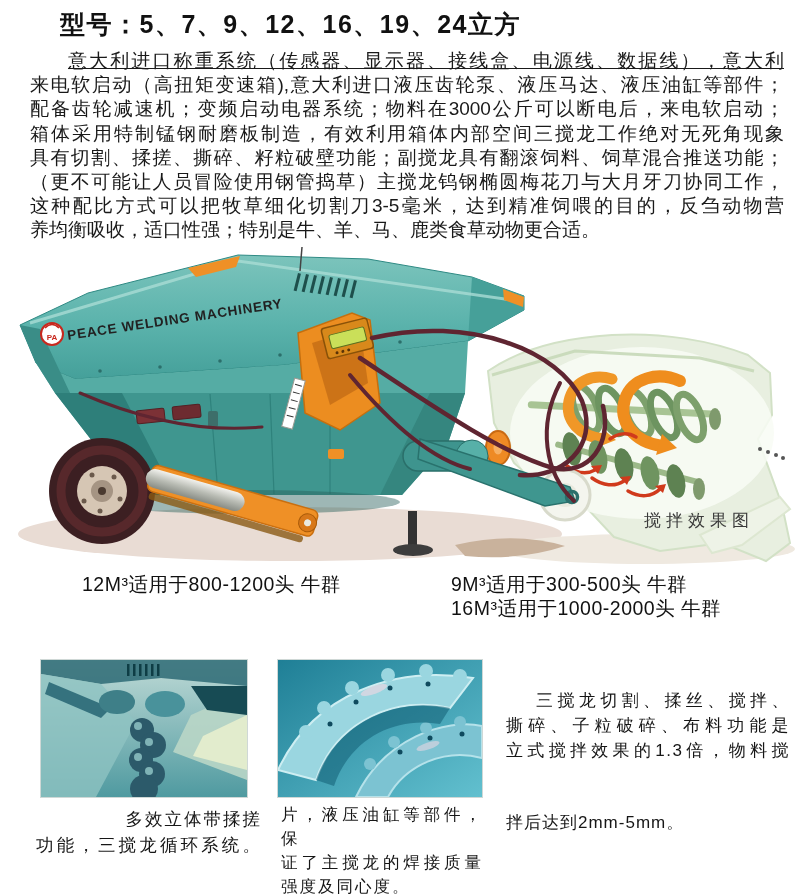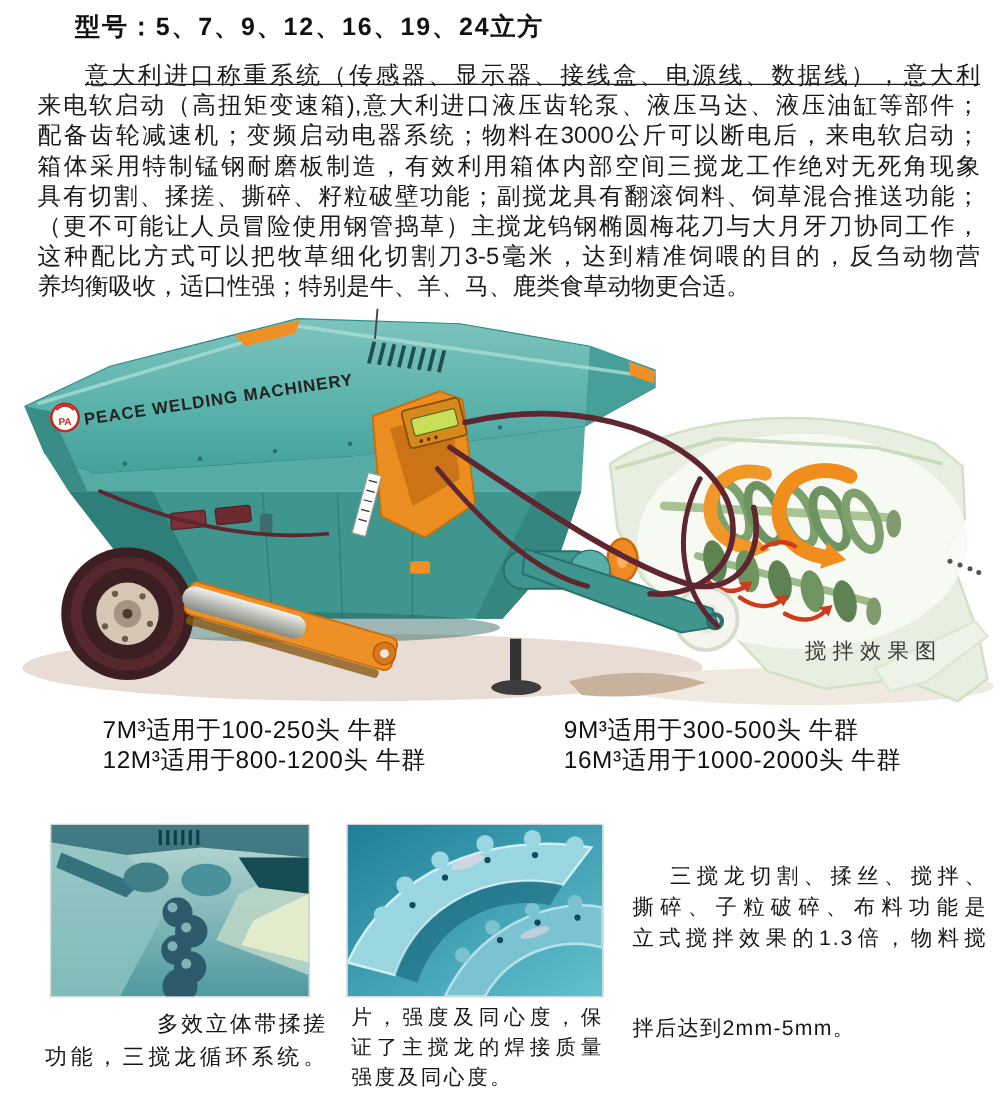--- a/index.html
+++ b/index.html
@@ -3,21 +3,21 @@
 <meta charset="utf-8">
 <style>
   html,body { margin:0; padding:0; background:#ffffff; }
   .page {
     position:relative; width:800px; height:895px; background:#ffffff;
     font-family:"Liberation Sans","DejaVu Sans",sans-serif; color:#141414;
     overflow:hidden;
   }
   .title {
     position:absolute; left:60px; top:8px;
-    font-size:20px; font-weight:bold; letter-spacing:1.5px; color:#111;
+    font-size:25px; font-weight:bold; letter-spacing:1.5px; color:#111;
     white-space:nowrap;
   }
   .intro { position:absolute; left:30px; top:49px; width:754px; font-size:19px; line-height:24.2px; color:#191919; }
   .jline { text-align:justify; text-align-last:justify; }
   .intro .first { text-indent:2em;text-decoration:underline; }
   .intro .last { text-align-last:left; }
 
   .illustration { position:absolute; left:0; top:243px; width:800px; height:330px; }
 
   .capacity { position:absolute; top:573px; font-size:19.5px; line-height:23.5px; letter-spacing:0.5px; color:#111; white-space:nowrap; }
@@ -248,21 +248,20 @@
         <path d="M372,95 C470,72 560,108 582,158 C600,205 560,236 520,232" stroke-width="4.5"></path>
         <path d="M360,115 C428,160 500,210 553,225 C590,233 612,200 603,163" stroke-width="4.5"></path>
         <path d="M350,132 C390,180 430,216 470,226" stroke-width="4"></path>
         <path d="M560,140 C538,182 544,230 574,258" stroke-width="4"></path>
         <path d="M80,150 C140,176 200,190 262,184" stroke-width="3"></path>
       </g>
     </g>
   </svg>
 
   <div class="capacity left">
-    <div>7M³适用于100-250头 牛群</div>
     <div>12M³适用于800-1200头 牛群</div>
   </div>
   <div class="capacity right">
     <div>9M³适用于300-500头 牛群</div>
     <div>16M³适用于1000-2000头 牛群</div>
   </div>
 
   <div class="photo photo1">
     <svg width="206" height="137" viewBox="0 0 206 137" xmlns="http://www.w3.org/2000/svg">
       <defs>
@@ -350,18 +349,18 @@
     <div class="jline">立式搅拌效果的1.3倍，物料搅</div>
     <div class="jline last">拌后达到2mm-5mm。</div>
   </div>
 
   <div class="caption1">
     <div class="c1">多效立体带揉搓</div>
     <div class="jline">功能，三搅龙循环系统。</div>
   </div>
 
   <div class="caption2">
-    <div class="jline">片，强度及同心度，保</div>
+    <div class="jline">片，液压油缸等部件，保</div>
     <div class="jline">证了主搅龙的焊接质量</div>
     <div class="jline last">强度及同心度。</div>
   </div>
 
 </div>
 
 </body></html>

